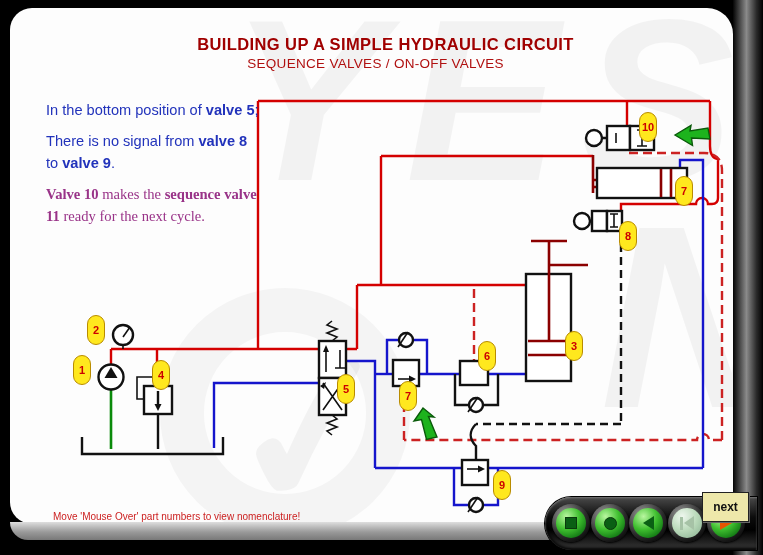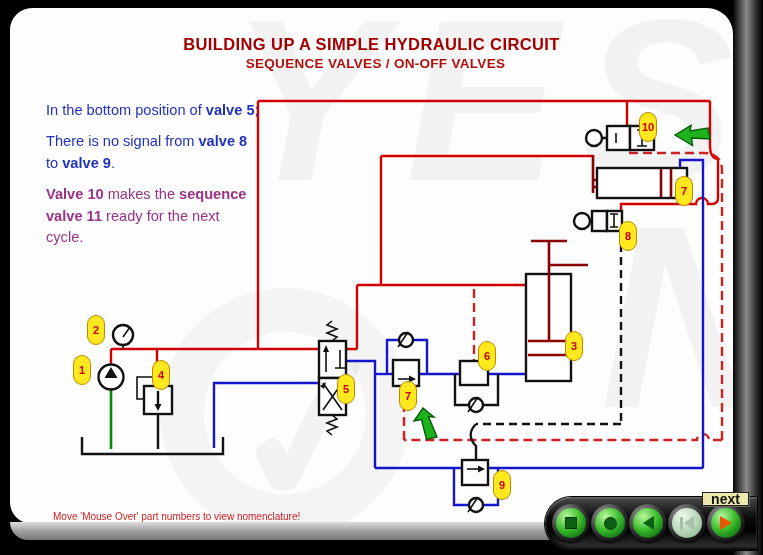--- a/index.html
+++ b/index.html
@@ -13,27 +13,27 @@
   html,body{width:763px;height:555px;background:#000;font-family:"Liberation Sans",sans-serif;overflow:hidden;}
   .stage{position:relative;width:763px;height:555px;background:#000;}
   .panel{position:absolute;left:10px;top:8px;width:723px;height:516px;background:#fdfdfd;border-radius:22px 26px 6px 22px;overflow:hidden;}
   
   .wm{position:absolute;color:rgba(0,0,0,0.042);font-weight:bold;pointer-events:none;z-index:0;}
   .wm-yes{left:220px;top:-40px;font-size:230px;font-style:italic;letter-spacing:22px;}
   .wm-n{left:590px;top:160px;font-size:260px;font-style:italic;}
   .wm-circle{position:absolute;left:150px;top:280px;width:250px;height:250px;border:44px solid rgba(0,0,0,0.035);border-radius:50%;z-index:0;}
   .wm-check{left:215px;top:300px;font-size:210px;transform:rotate(-8deg);}
   
-  .title{position:absolute;left:0;top:27px;width:100%;text-align:center;font-size:16.5px;font-weight:bold;color:var(--title_red);letter-spacing:.4px;z-index:3;}
-  .subtitle{position:absolute;left:0;top:48px;width:100%;text-align:center;font-size:13.5px;font-weight:bold;color:#b01010;letter-spacing:.3px;z-index:3;padding-left:8px;}
+  .title{position:absolute;left:14px;top:27px;width:100%;text-align:center;font-size:16.5px;font-weight:bold;color:var(--title_red);letter-spacing:.4px;z-index:3;}
+  .subtitle{position:absolute;left:0;top:48px;width:100%;text-align:center;font-size:13.5px;font-weight:normal;color:#b01010;letter-spacing:.3px;z-index:3;padding-left:8px;}
   
   .desc{position:absolute;left:36px;top:92px;width:214px;z-index:3;font-size:14.6px;line-height:1.5;}
   .desc p{margin:0 0 9px 0;}
   .desc .blue{color:var(--text_blue);}
-  .desc .purple{color:var(--text_purple);}
+  .desc .purple{color:var(--text_purple);font-family:Liberation Serif, serif;}
   .desc b{font-weight:bold;}
   
   svg.circuit{position:absolute;left:0;top:0;z-index:2;pointer-events:none;}
   .ln-p{stroke:var(--line_pressure);stroke-width:2.4;fill:none;}
   .ln-pl{stroke:var(--line_pilot);stroke-width:2.4;fill:none;stroke-dasharray:9 5;}
   .ln-r{stroke:var(--line_return);stroke-width:2.4;fill:none;}
   .ln-d{stroke:var(--line_drain);stroke-width:2.4;fill:none;stroke-dasharray:8 5;}
   .ln-k{stroke:#111;stroke-width:2.4;fill:none;}
   .ln-k1{stroke:#111;stroke-width:1.6;fill:none;}
   .ln-g{stroke:var(--suction_green);stroke-width:2.6;fill:none;}
@@ -60,22 +60,22 @@
     display:flex;align-items:center;justify-content:center;}
   .pbtn.disabled .inner{background:radial-gradient(circle at 35% 28%,#eef7ee,#b9d9b9 50%,#8fb596 90%);}
   .ic-stop{width:12px;height:12px;background:#0a5f14;border:1px solid #0a3a0c;}
   .ic-circle{width:13px;height:13px;border-radius:50%;background:#0a5f14;border:1px solid #0a3a0c;}
   .ic-back{width:0;height:0;border-top:7px solid transparent;border-bottom:7px solid transparent;border-right:11px solid #0a5f14;}
   .ic-skipback{display:flex;align-items:center;}
   .ic-skipback .tri{width:0;height:0;border-top:7px solid transparent;border-bottom:7px solid transparent;border-right:10px solid #a6c2a6;}
   .ic-skipback .bar{width:3px;height:13px;background:#a6c2a6;margin-right:1px;}
   .ic-play{width:0;height:0;border-top:7px solid transparent;border-bottom:7px solid transparent;border-left:12px solid #e85500;}
   
-  .next-btn{position:absolute;left:702px;top:492px;width:47px;height:14px;background:#eee8aa;
-    border:1px solid #222;box-shadow:1px 1px 0 #666;color:#111;font-size:14px;font-weight:bold;
+  .next-btn{position:absolute;left:702px;top:492px;width:47px;height:30px;background:#eee8aa;
+    border:1px solid #222;box-shadow:1px 1px 0 #666;color:#111;font-size:12px;font-weight:bold;
     display:flex;align-items:center;justify-content:center;z-index:6;cursor:pointer;line-height:1;}
 </style>
 </head>
 <body>
 
 <div class="stage">
   <div class="panel">
     <div class="wm wm-yes">YES</div>
     <div class="wm wm-n">N</div>
     <div class="wm-circle"></div>

